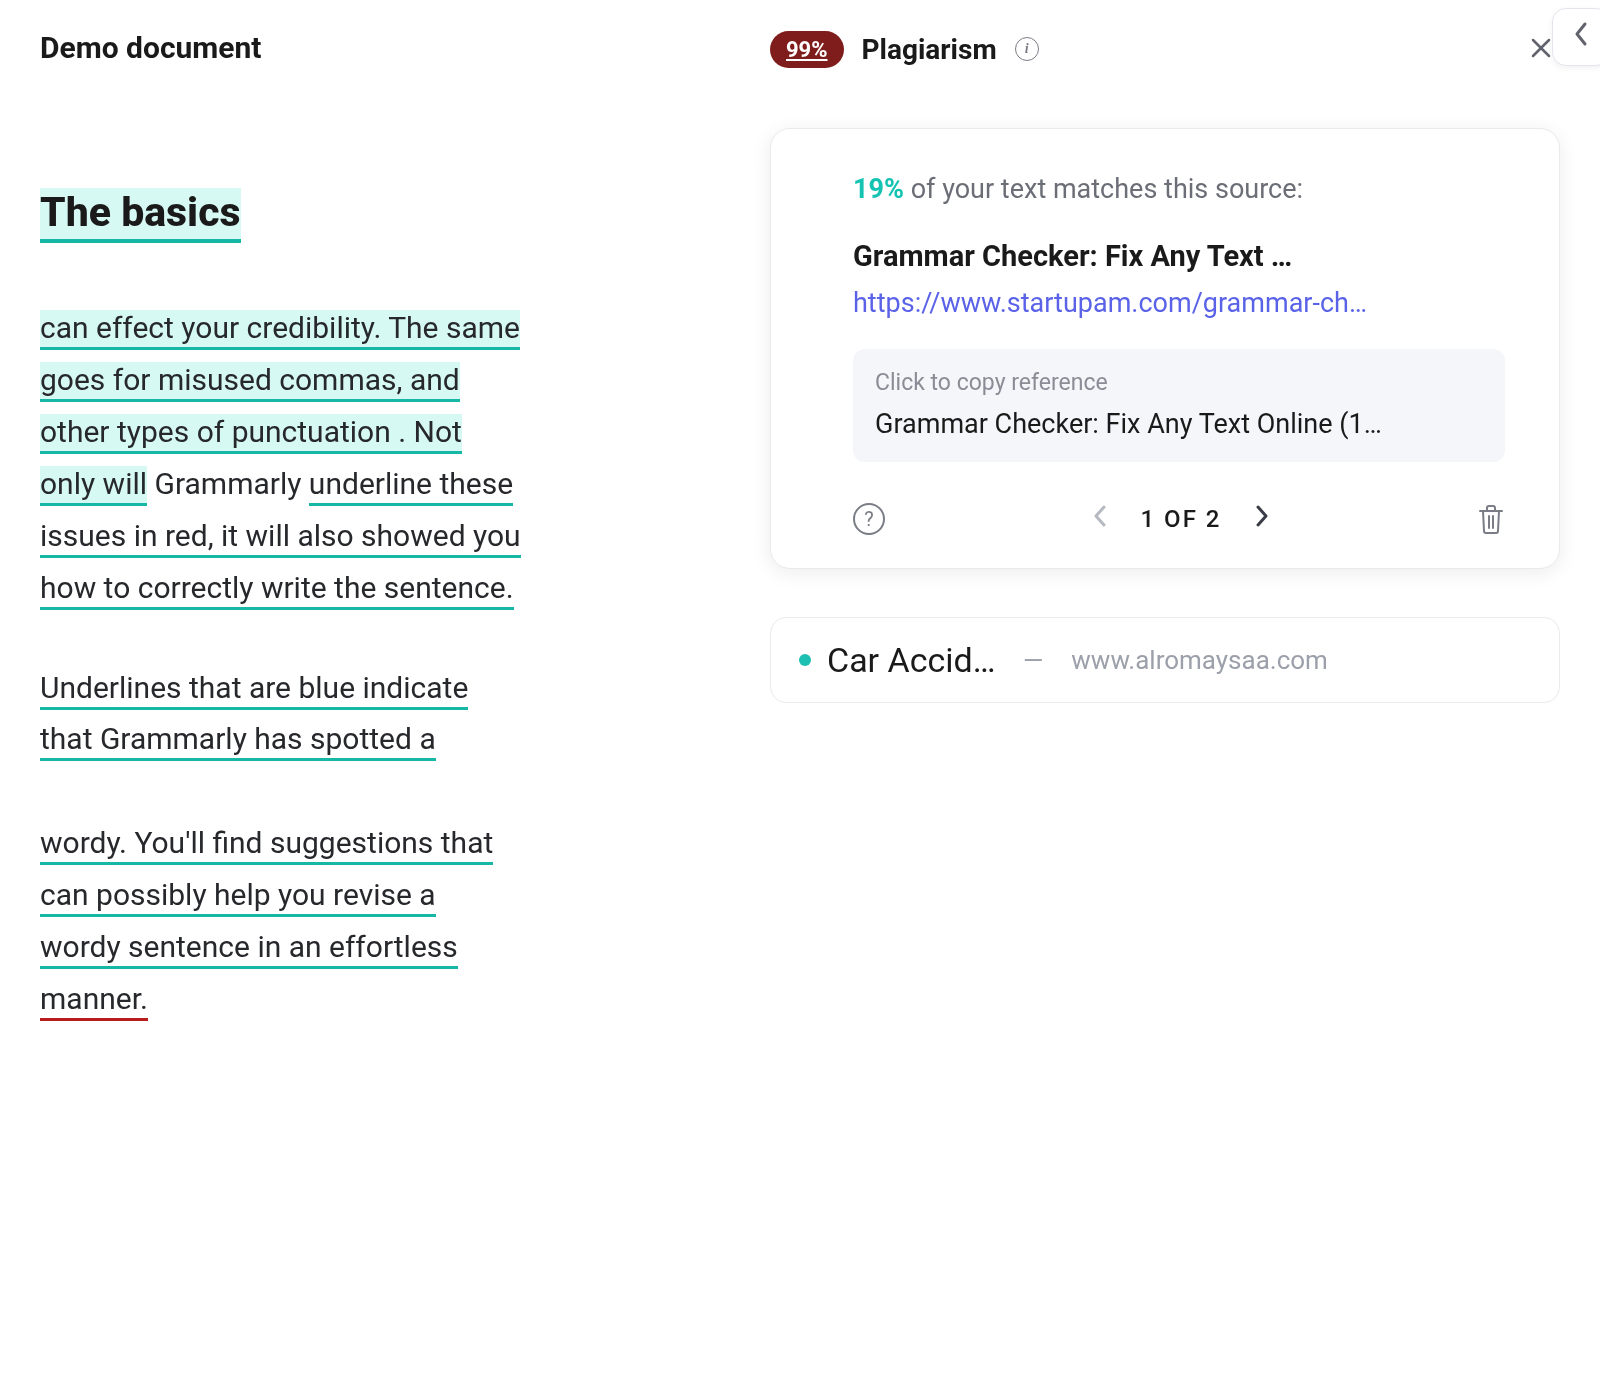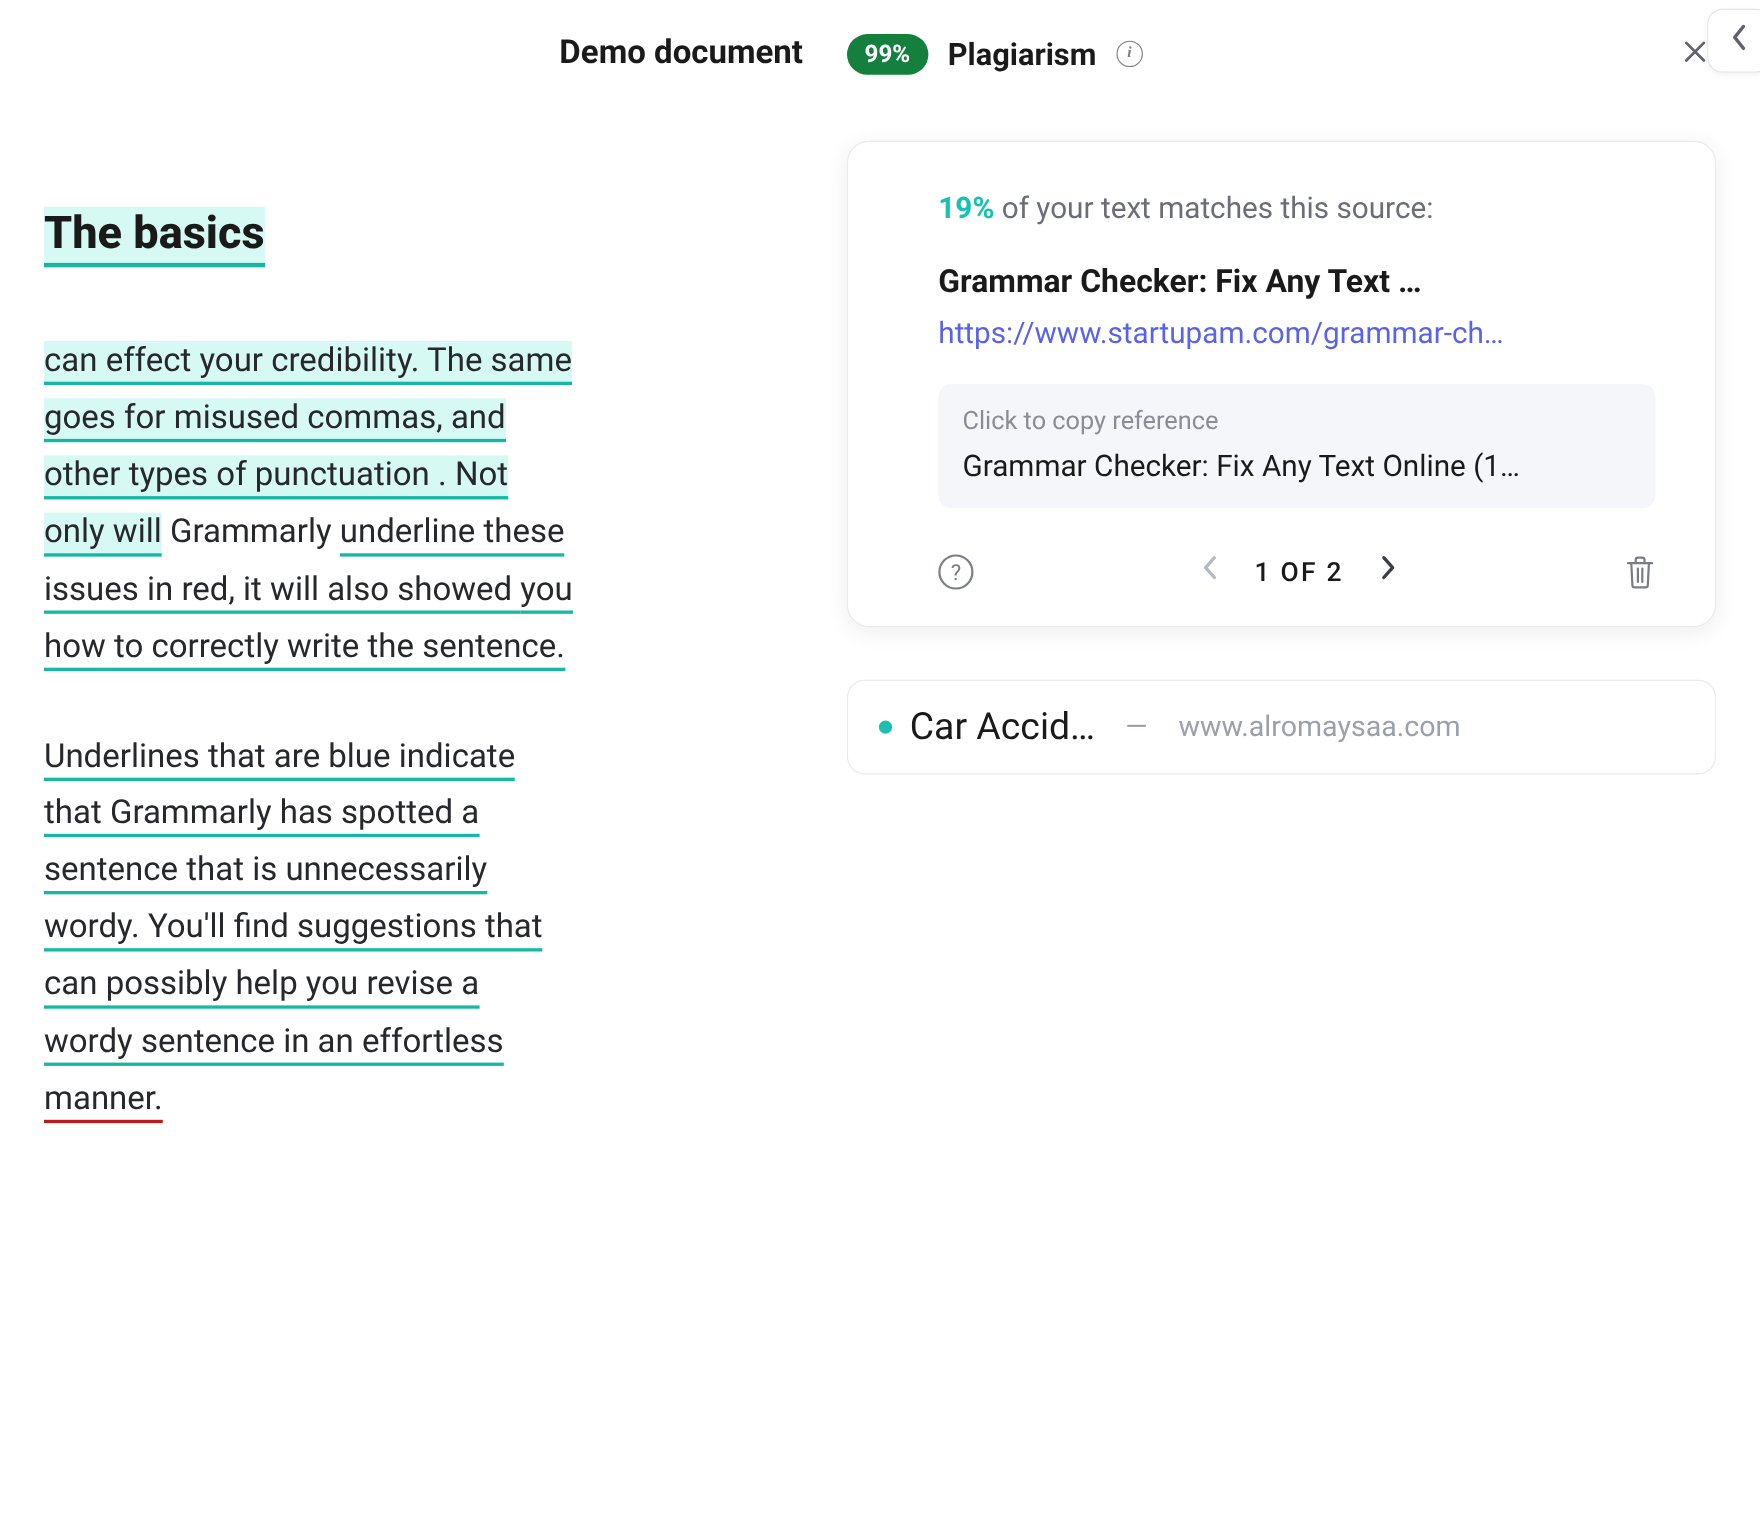--- a/index.html
+++ b/index.html
@@ -23,21 +23,20 @@
   .right-pane {
     flex: 1;
     padding: 30px 40px 30px 0;
     position: relative;
   }
   .doc-title {
     font-size: 30px;
     font-weight: 700;
     color: #1a1a1a;
     margin-bottom: 120px;
-    text-align: right;
   }
   .doc-heading {
     font-size: 41px;
     font-weight: 800;
     color: #1a1a1a;
     display: inline;
     line-height: 1.35;
   }
   .doc-body {
     font-size: 30px;
@@ -69,26 +68,27 @@
   }
 
   
   .pl-header {
     display: flex;
     align-items: center;
     gap: 18px;
     margin-bottom: 60px;
   }
   .score-pill {
-    background: #15803d;
+    background: #7f1d1d;
     color: #fff;
     font-weight: 700;
     font-size: 22px;
     padding: 6px 16px;
     border-radius: 999px;
+    text-decoration: underline;
   }
   .pl-title {
     font-size: 28px;
     font-weight: 700;
     color: #1a1a1a;
   }
   .info-icon {
     width: 24px;
     height: 24px;
     border: 1.5px solid #7a7d85;
@@ -283,21 +283,21 @@
         <span class="hl">goes for misused commas, and </span><br>
         <span class="hl">other types of punctuation . Not </span><br>
         <span class="hl">only will</span><span> Grammarly </span><span class="ul-teal">underline these </span><br>
         <span class="ul-teal">issues in red, it will also showed </span><span class="ul-teal">you </span><br>
         <span class="ul-teal">how to correctly write the sentence.</span>
       </div>
 
       <div class="doc-body para2">
         <span class="ul-teal">Underlines that are blue indicate </span><br>
         <span class="ul-teal">that Grammarly has spotted a </span><br>
-        <span class="ul-teal">sentence that is unnecessarily </span><br>
+        <br>
         <span class="ul-teal">wordy. You'll find suggestions that </span><br>
         <span class="ul-teal">can possibly help you revise a </span><br>
         <span class="ul-teal">wordy sentence in an effortless </span><br>
         <span class="ul-light">manner.</span>
       </div>
     </div>
   </div>
 
   <div class="right-pane">
 

